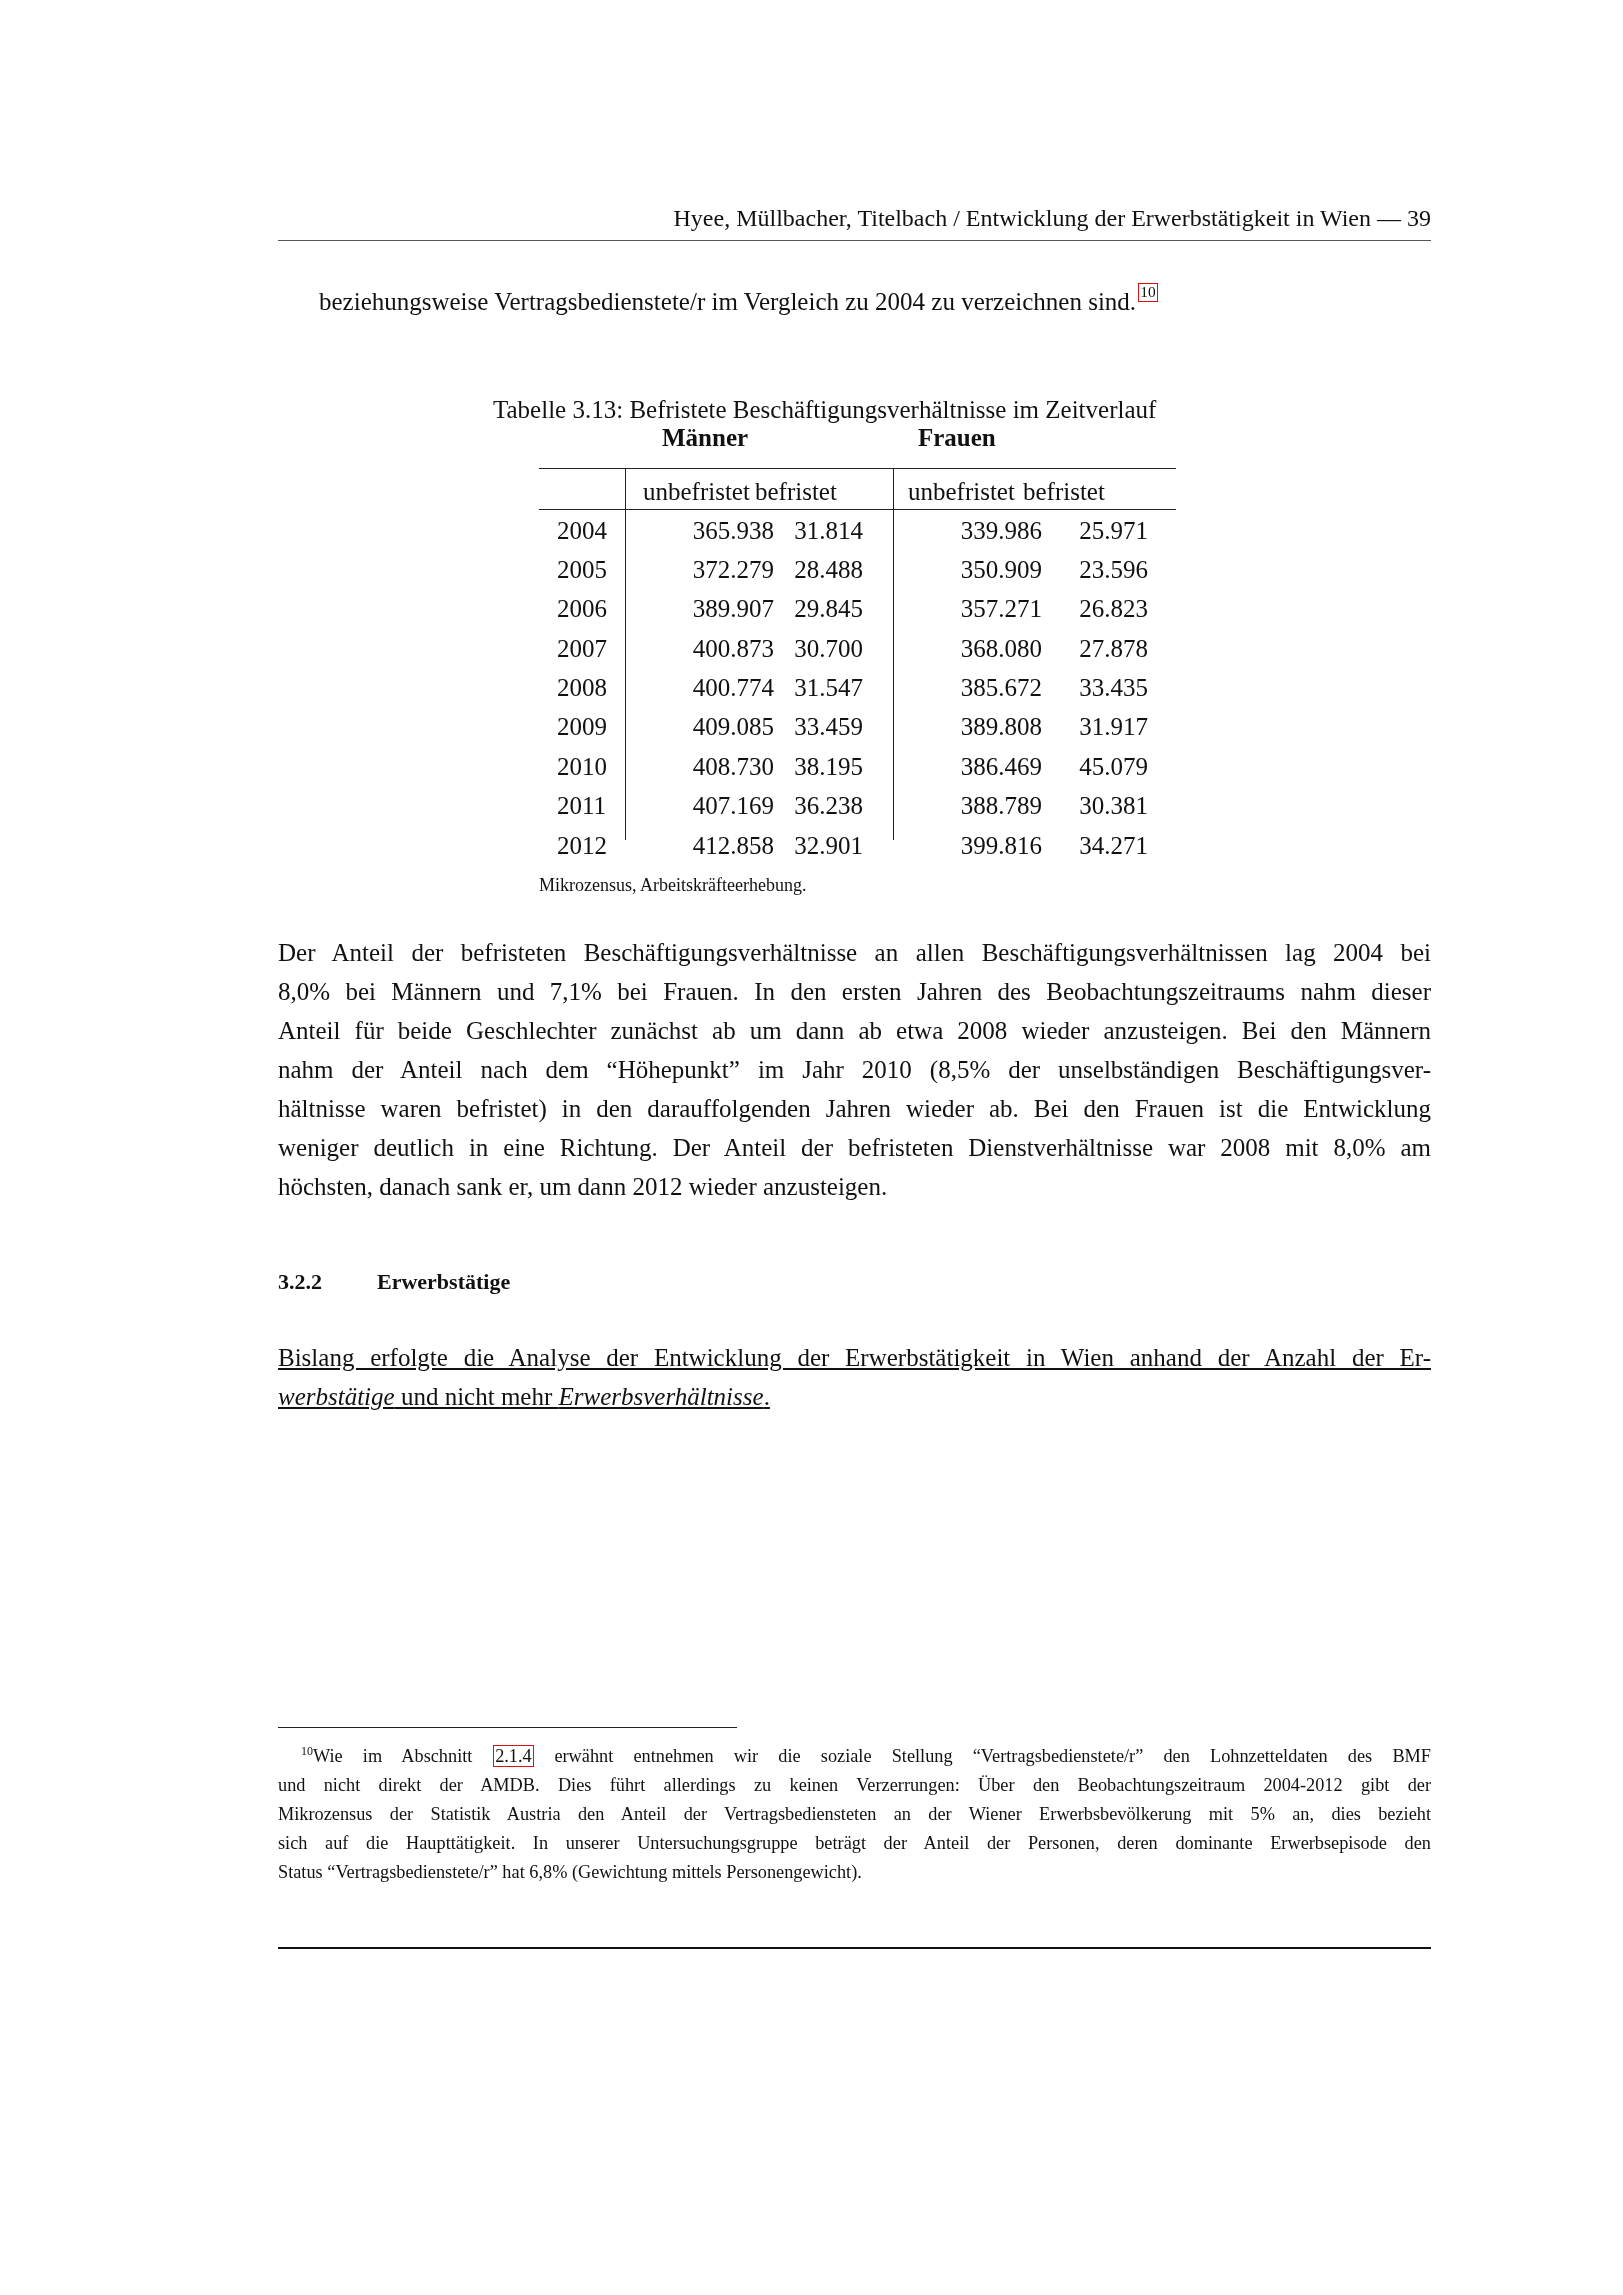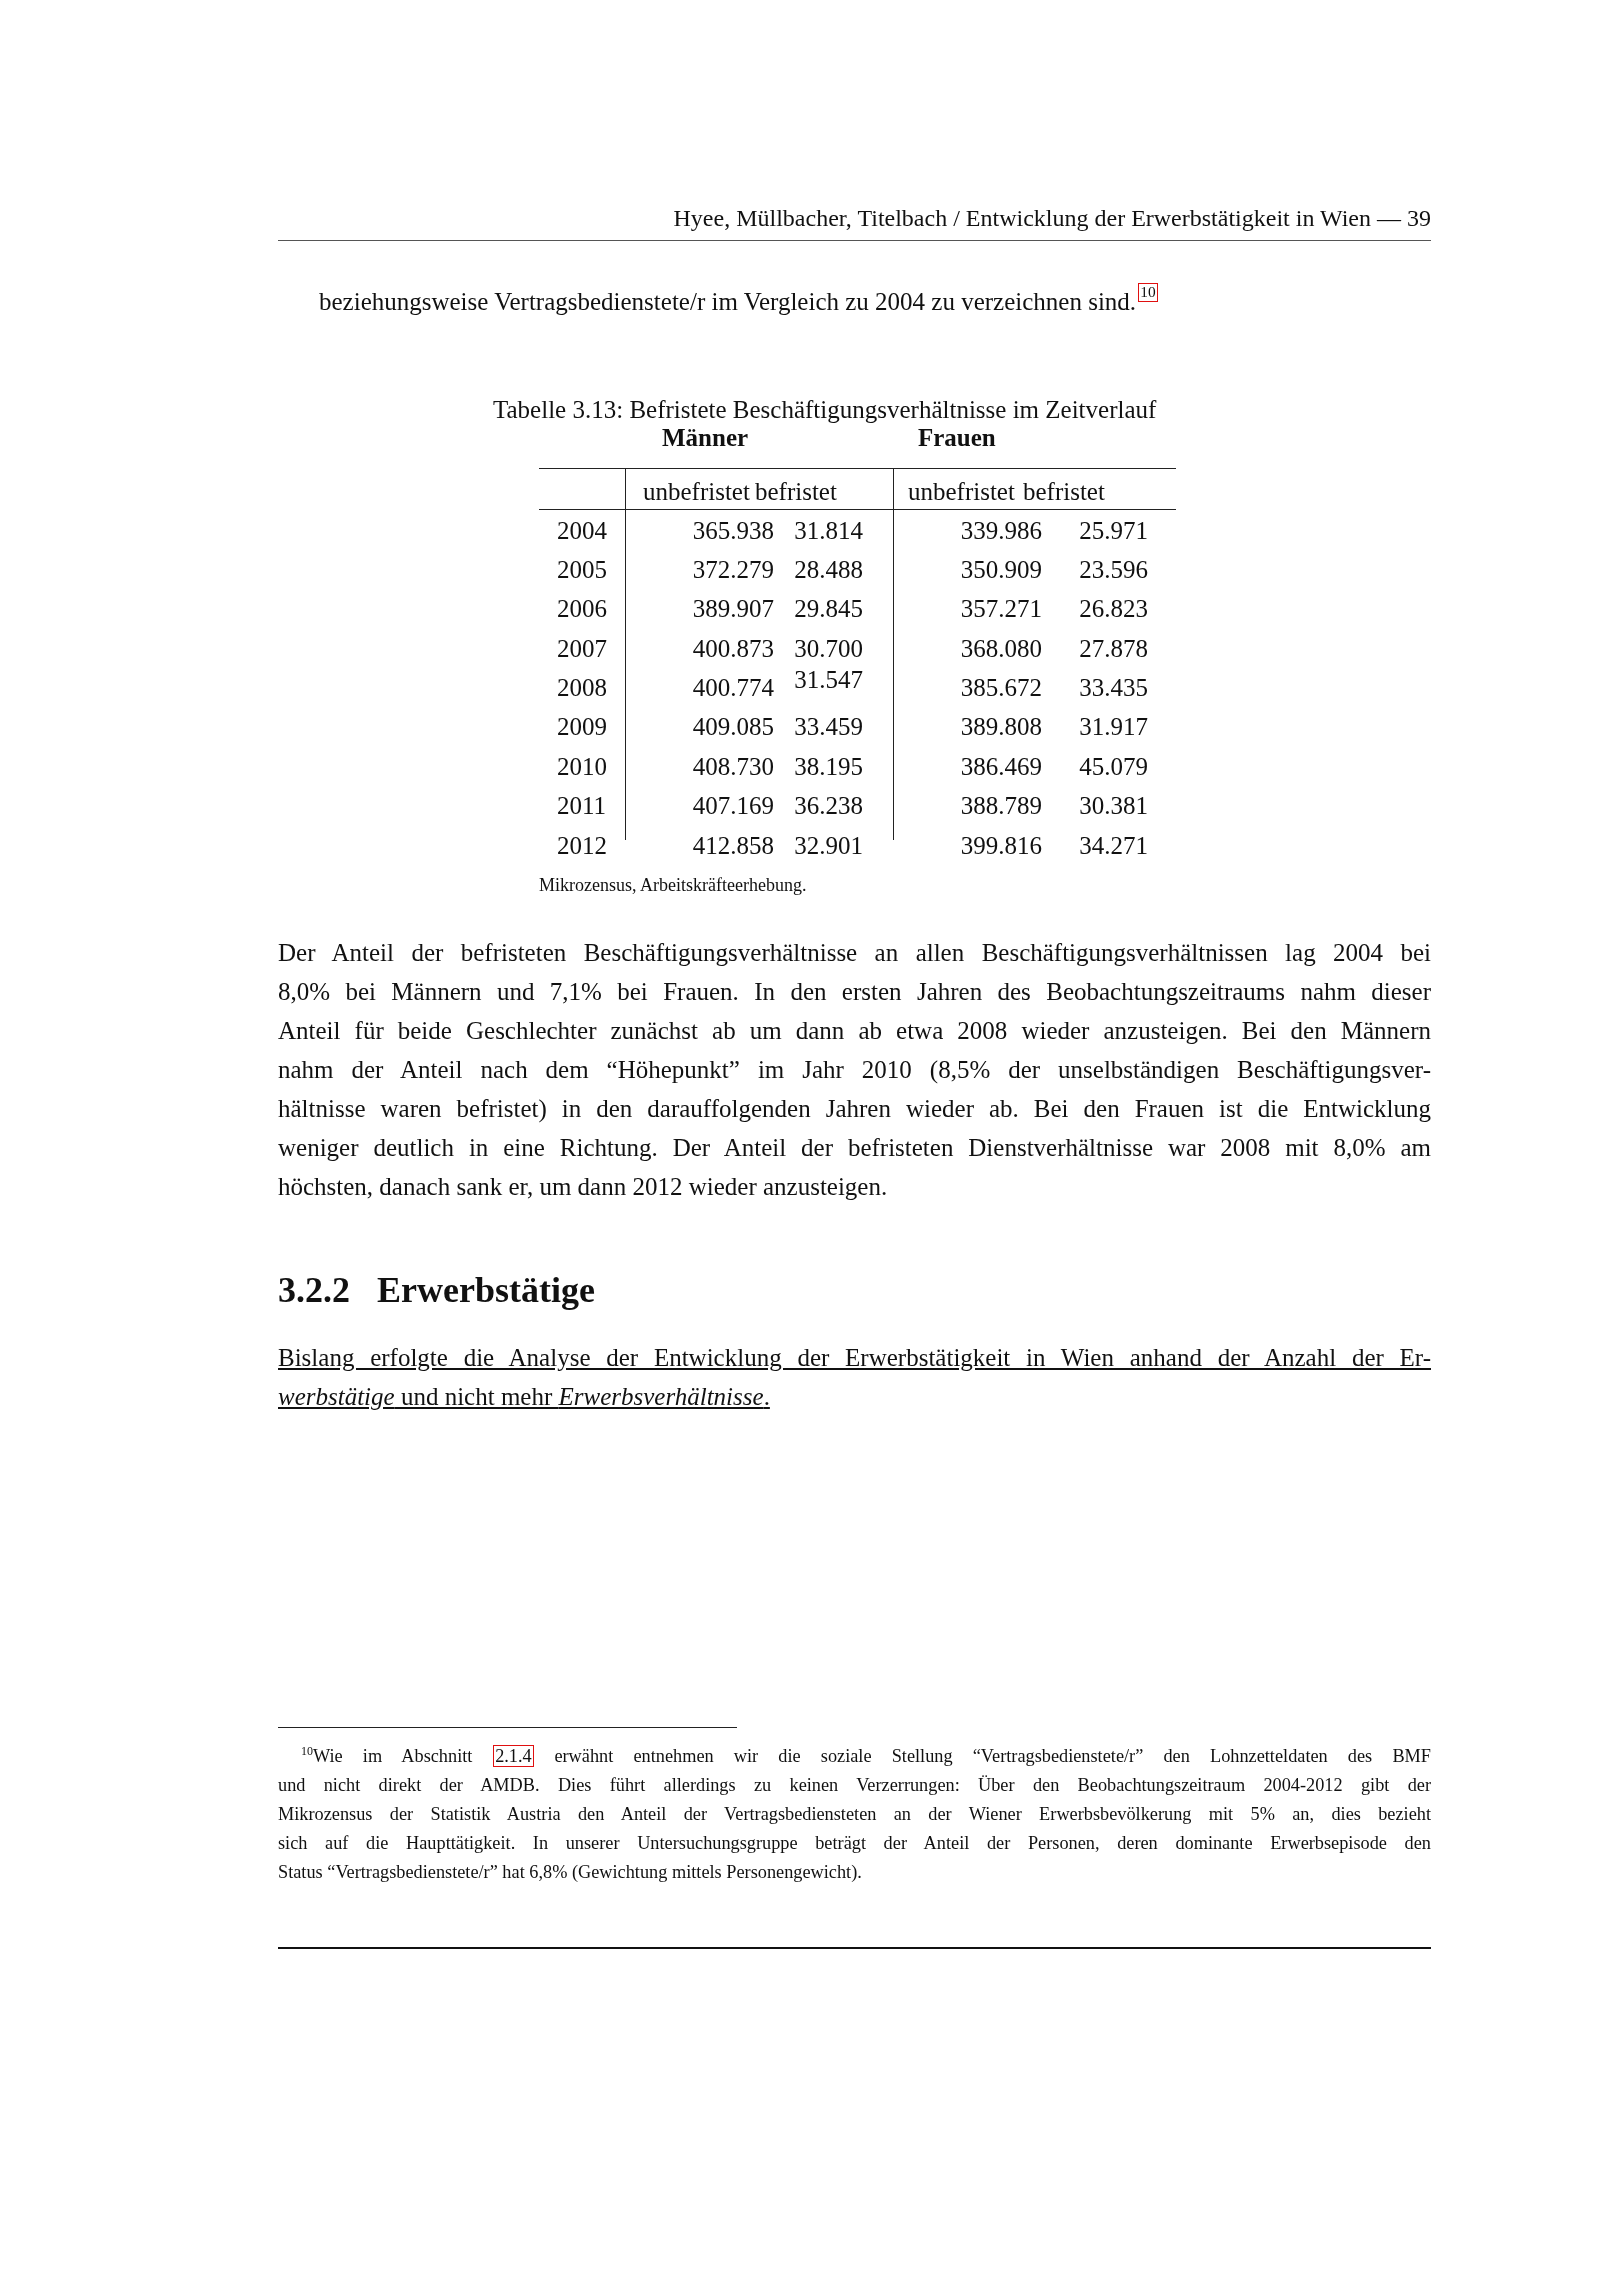--- a/index.html
+++ b/index.html
@@ -22,21 +22,21 @@
   .group-row { position: relative; height: 39px; font-weight: bold; font-size: 25px; font-family: Liberation Serif, serif; }
   .group-row .g1 { position: absolute; left: 123px; top: 8px; }
   .group-row .g2 { position: absolute; left: 379px; top: 8px; }
   .rule { position: absolute; left: 0; width: 637px; border-top: 1.6px solid #222; height: 0; }
   .vline { position: absolute; width: 0; border-left: 1.6px solid #222; }
   .cell { position: absolute; font-size: 25px; white-space: nowrap; }
   .r { text-align: right; }
 
   .source { position: absolute; top: 875px; left: 261px; font-size: 18px; white-space: nowrap; }
 
-  .section-heading { position: absolute; top: 1269px; left: 0; font-size: 36px; font-weight: bold; white-space: nowrap; }
+  .section-heading { position: absolute; top: 1269px; left: 0; font-size: 22px; font-weight: bold; white-space: nowrap; }
   .section-heading .num { display: inline-block; width: 99px; }
 
   .fn-rule { position: absolute; top: 1727px; left: 0; width: 459px; border-top: 1.6px solid #222; }
   .footnote { position: absolute; top: 1742px; left: 0; width: 1153px; font-size: 18.3px; line-height: 29px; }
   .footnote .line { display: block; text-align: justify; text-align-last: justify; white-space: nowrap; }
   .footnote .line.last { text-align-last: left; }
   .footnote .first { padding-left: 23px; }
   .fn-mark { font-size: 12px; vertical-align: super; line-height: 1; }
   .sec-link { border: 1.6px solid #e01010; padding: 0 1.6px; }
 
@@ -88,21 +88,21 @@
         <div class="cell r" style="right: 313px; top: 179px;">29.845</div>
         <div class="cell r" style="right: 134px; top: 179px;">357.271</div>
         <div class="cell r" style="right: 28px; top: 179px;">26.823</div>
         <div class="cell" style="left: 18px; top: 219px;">2007</div>
         <div class="cell r" style="right: 402px; top: 219px;">400.873</div>
         <div class="cell r" style="right: 313px; top: 219px;">30.700</div>
         <div class="cell r" style="right: 134px; top: 219px;">368.080</div>
         <div class="cell r" style="right: 28px; top: 219px;">27.878</div>
         <div class="cell" style="left: 18px; top: 258px;">2008</div>
         <div class="cell r" style="right: 402px; top: 258px;">400.774</div>
-        <div class="cell r" style="right: 313px; top: 250px;">31.547</div>
+        <div class="cell r" style="right: 313px; top: 258px;">31.547</div>
         <div class="cell r" style="right: 134px; top: 258px;">385.672</div>
         <div class="cell r" style="right: 28px; top: 258px;">33.435</div>
         <div class="cell" style="left: 18px; top: 297px;">2009</div>
         <div class="cell r" style="right: 402px; top: 297px;">409.085</div>
         <div class="cell r" style="right: 313px; top: 297px;">33.459</div>
         <div class="cell r" style="right: 134px; top: 297px;">389.808</div>
         <div class="cell r" style="right: 28px; top: 297px;">31.917</div>
         <div class="cell" style="left: 18px; top: 337px;">2010</div>
         <div class="cell r" style="right: 402px; top: 337px;">408.730</div>
         <div class="cell r" style="right: 313px; top: 337px;">38.195</div>

